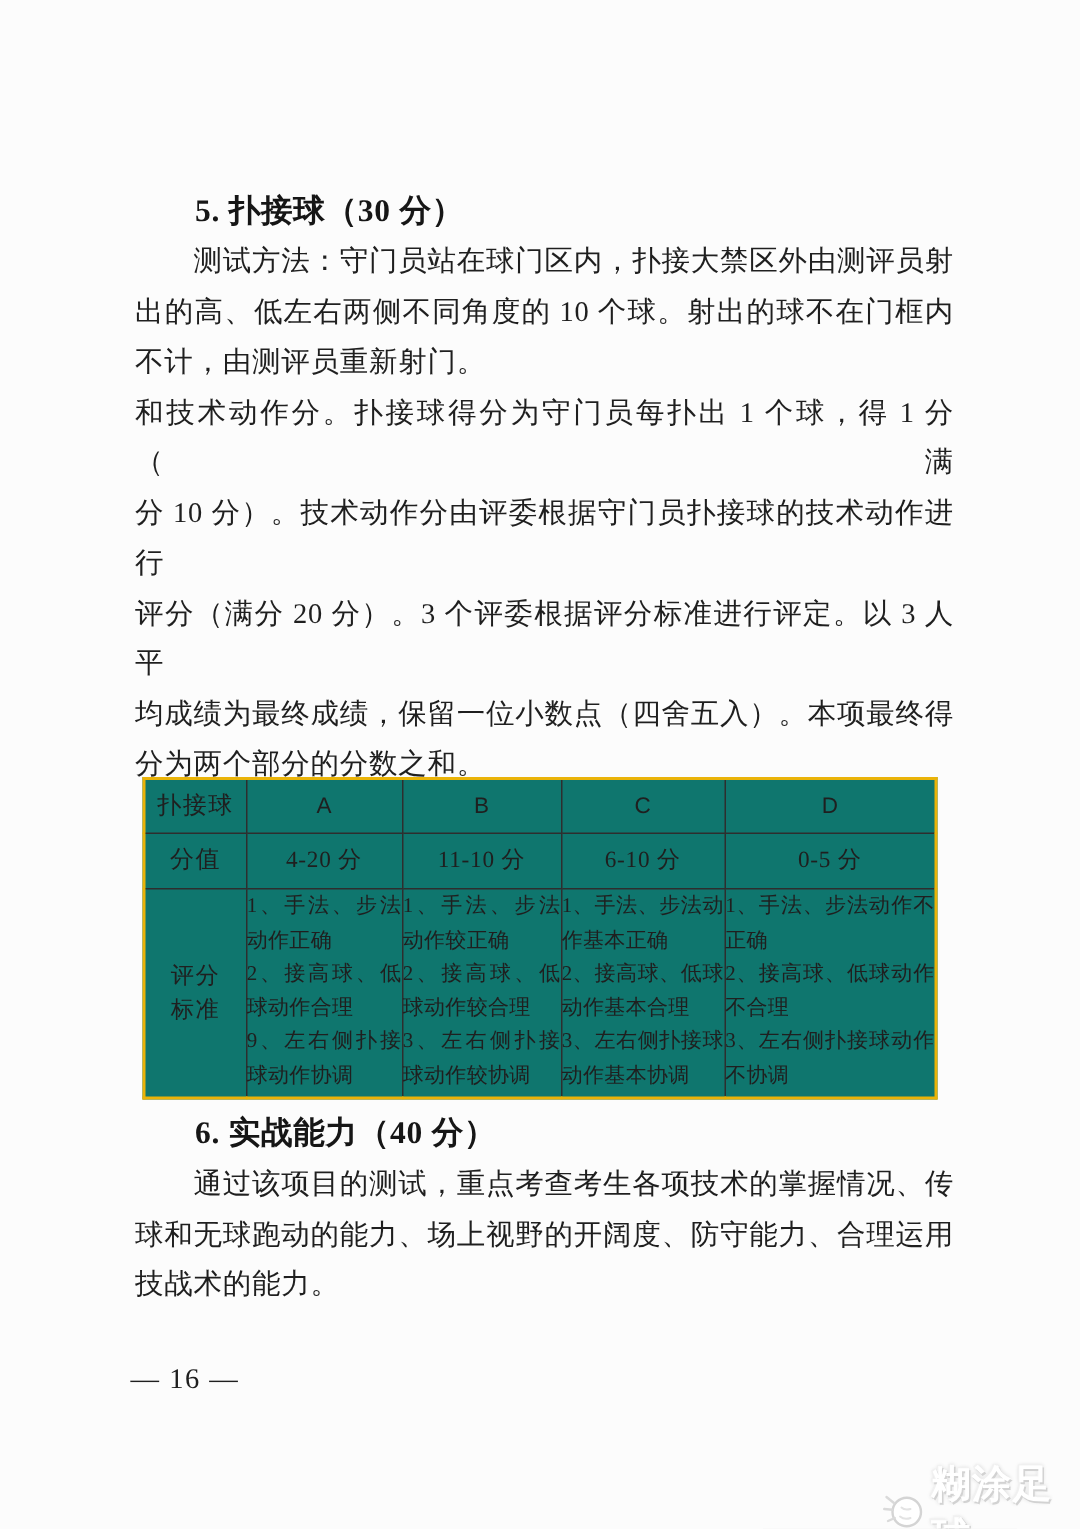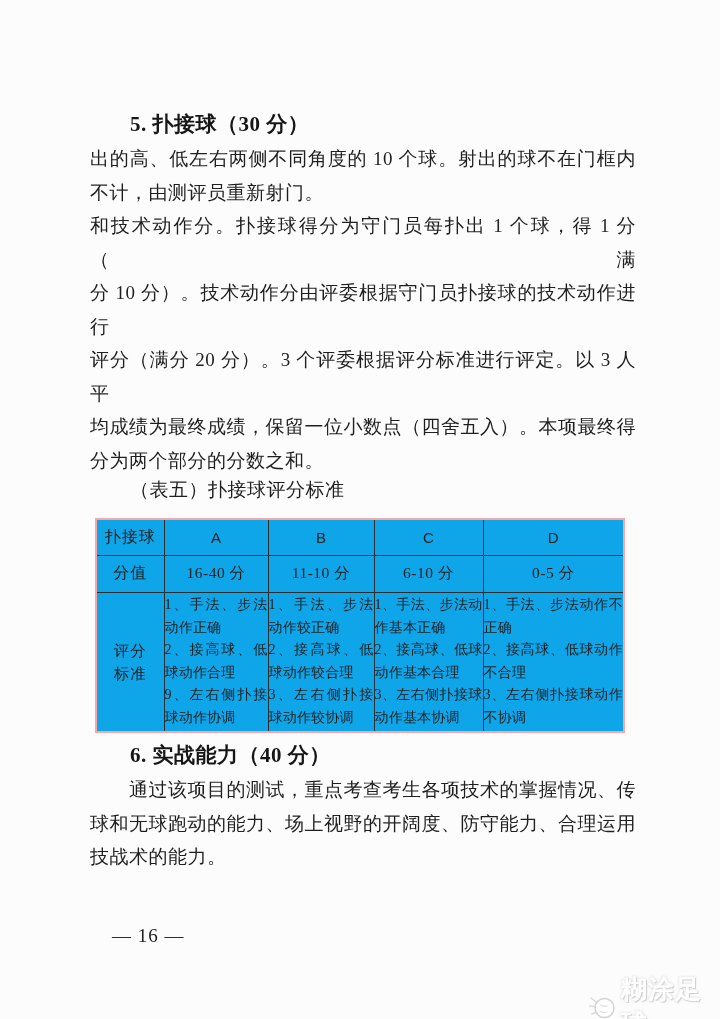--- a/index.html
+++ b/index.html
@@ -10,21 +10,21 @@
     color:#1f1f1f;
     overflow:hidden;
   }
   .page{
     position:relative;
     width:720px;height:1019px;
     background:#fcfcfc;
   }
   
   .flow{position:absolute;width:546px;left:90px;}
-  .flow-1{top:106px;}
+  .flow-1{top:122px;}
   .flow-2{top:737px;}
   .heading{
     font-weight:bold;
     font-size:21px;
     line-height:36px;
     padding-left:40px;
     letter-spacing:.5px;
     color:#161616;
   }
   .para{font-size:19px;}
@@ -44,22 +44,22 @@
     letter-spacing:.5px;
   }
   .para-gap{margin-top:6px;}
   
   table.score-table{
     position:absolute;
     left:95px;top:518px;
     width:528px;
     border-collapse:collapse;
     table-layout:fixed;
-    border:2px solid #fca5a5;
-    background:#0ea5e9;
+    border:2px solid #eab308;
+    background:#0f766e;
   }
   table.score-table td{
     border:1px solid #2e2e2e;
     text-align:center;
     vertical-align:middle;
     padding:0;
   }
   .col-label{width:68px;}
   .col-a{width:104px;}
   .col-b{width:106px;}
@@ -84,24 +84,23 @@
   }
   .cell-item{
     font-size:14px;
     line-height:22.5px;
     text-align:justify;
     letter-spacing:.2px;
   }
   
   .page-number{
     position:absolute;
-    left:112px;top:906px;
+    left:87px;top:906px;
     font-size:19px;line-height:28px;
     letter-spacing:1px;
-    margin-top:16px;
   }
   
   .watermark{
     position:absolute;
     left:588px;top:972px;
     display:flex;align-items:center;gap:5px;
   }
   .wm-text{
     font-weight:bold;
     font-size:26px;
@@ -112,20 +111,21 @@
   .wm-icon{display:block;}
 </style>
 </head>
 <body>
 
 <div class="page">
 
   <div class="flow flow-1">
     <div class="heading">5. 扑接球（30 分）</div>
     <div class="para">
+        <div class="t-line first">测试方法：守门员站在球门区内，扑接大禁区外由测评员射</div>
         <div class="t-line">出的高、低左右两侧不同角度的 10 个球。射出的球不在门框内</div>
         <div class="t-line last">不计，由测评员重新射门。</div>
       </div>
     <div class="para">
         <div class="t-line">和技术动作分。扑接球得分为守门员每扑出 1 个球，得 1 分（满</div>
         <div class="t-line">分 10 分）。技术动作分由评委根据守门员扑接球的技术动作进行</div>
         <div class="t-line">评分（满分 20 分）。3 个评委根据评分标准进行评定。以 3 人平</div>
         <div class="t-line">均成绩为最终成绩，保留一位小数点（四舍五入）。本项最终得</div>
         <div class="t-line last">分为两个部分的分数之和。</div>
       </div>
@@ -143,21 +143,21 @@
     <tbody>
       <tr class="r-head">
         <td class="hd-cell">扑接球</td>
         <td class="grade-cell">A</td>
         <td class="grade-cell">B</td>
         <td class="grade-cell">C</td>
         <td class="grade-cell">D</td>
       </tr>
       <tr class="r-score">
         <td class="hd-cell">分值</td>
-        <td class="score-cell">16-40 分</td>
+        <td class="score-cell">4-20 分</td>
         <td class="score-cell">11-10 分</td>
         <td class="score-cell">6-10 分</td>
         <td class="score-cell">0-5 分</td>
       </tr>
       <tr class="r-criteria">
         <td class="criteria-label">评分
 标准</td>
         <td class="criteria-cell">
             <div class="cell-item">1、手法、步法动作正确</div>
             <div class="cell-item">2、接高球、低球动作合理</div>

